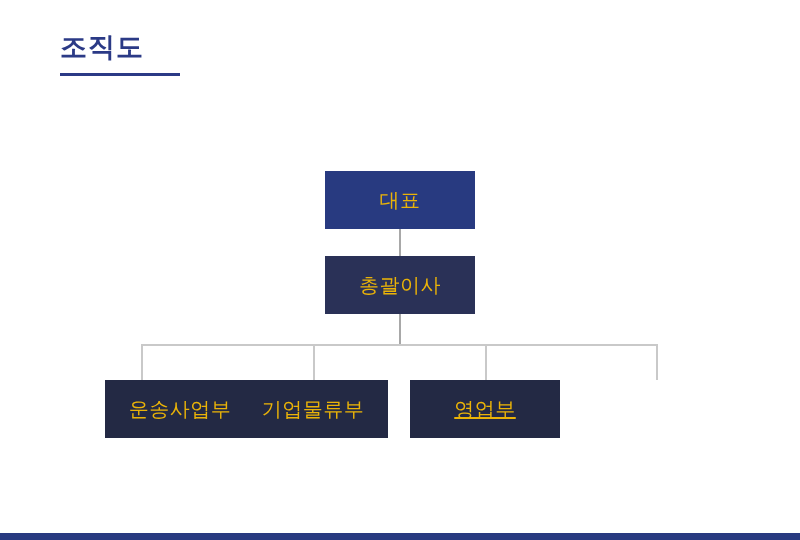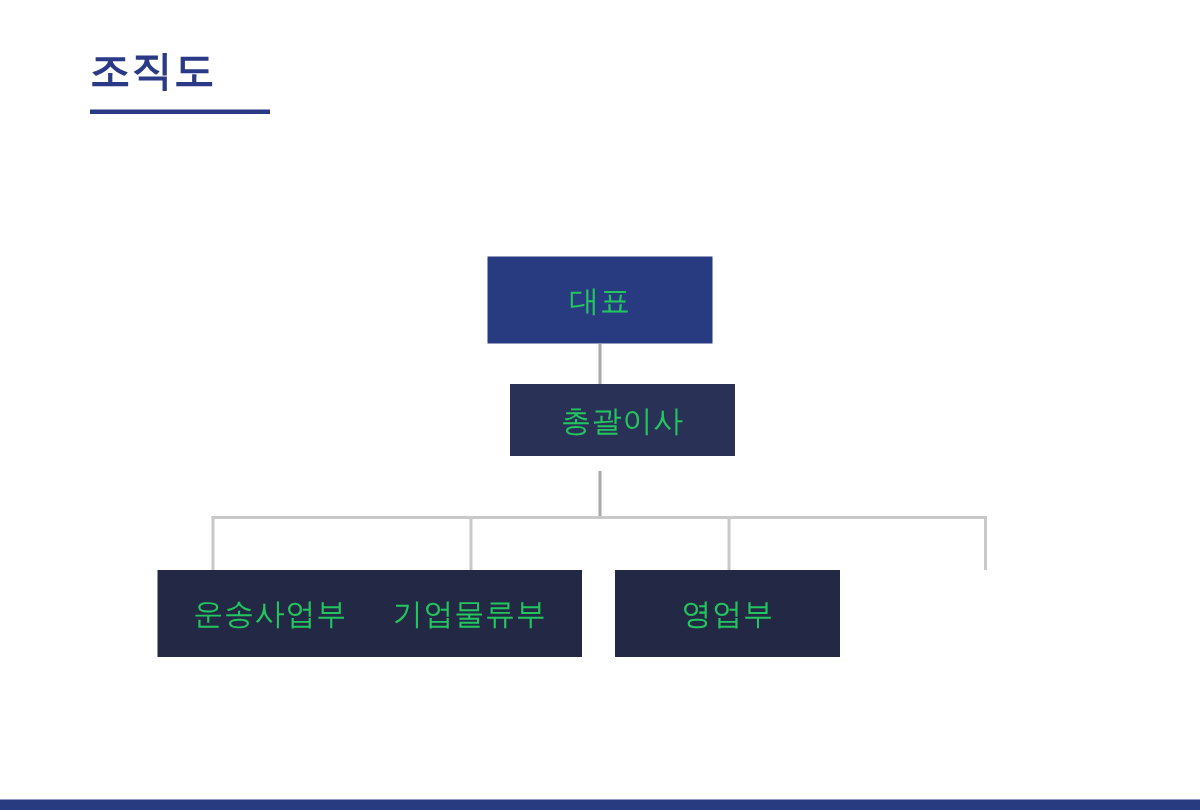--- a/index.html
+++ b/index.html
@@ -25,27 +25,27 @@
     left: 60px; top: 73px;
     width: 120px; height: 3px;
     background: #2b3a86;
   }
 
   .org-box {
     position: absolute;
     display: flex;
     align-items: center;
     justify-content: center;
-    color: #22c55e;
+    color: #eab308;
     font-size: 20px;
     font-weight: 500;
     letter-spacing: 0.5px;
   }
   .box-root   { left: 325px; top: 171px; width: 150px; height: 58px; background: #283a80; }
-  .box-level2 { left: 340px; top: 256px; width: 150px; height: 48px; background: #2a3157; font-family: Liberation Serif, serif; }
+  .box-level2 { left: 325px; top: 256px; width: 150px; height: 58px; background: #2a3157; font-family: Liberation Serif, serif; }
 
   .box-dept { top: 380px; width: 150px; height: 58px; background: #232944; }
   .dept-0 { left: 66px; }
   .dept-1 { left: 238px; }
   .dept-2 { left: 410px; }
   .dept-3 { left: 582px; }
 
   .connector { position: absolute; background: #a8a8a8; }
   .conn-v1 { left: 399px; top: 229px; width: 1.5px; height: 27px; }
   .conn-v2 { left: 399px; top: 314px; width: 1.5px; height: 30px; }
@@ -70,21 +70,21 @@
 
   <h1 class="page-title" style="color: rgb(43, 58, 134);">조직도</h1>
   <div class="title-underline" style="background-color: rgb(43, 58, 134);"></div>
 
   <div class="org-box box-root" style="background-color: rgb(40, 58, 128);">대표</div>
 
   <div class="org-box box-level2" style="background-color: rgb(42, 49, 87);">총괄이사</div>
 
   <div class="org-box box-dept dept-0" style="background-color: rgb(35, 41, 68); margin-left: 39px;">운송사업부</div>
   <div class="org-box box-dept dept-1" style="background-color: rgb(35, 41, 68);">기업물류부</div>
-  <div class="org-box box-dept dept-2" style="background-color: rgb(35, 41, 68);">영업부</div>
+  <div class="org-box box-dept dept-2" style="background-color: rgb(35, 41, 68); text-decoration: underline;">영업부</div>
 
   <div class="connector conn-v1" style="background-color: rgb(168, 168, 168);"></div>
   <div class="connector conn-v2" style="background-color: rgb(168, 168, 168);"></div>
   <div class="connector conn-h" style="background-color: rgb(201, 201, 201);"></div>
   <div class="connector conn-drop drop-0" style="background-color: rgb(201, 201, 201);"></div>
   <div class="connector conn-drop drop-1" style="background-color: rgb(201, 201, 201);"></div>
   <div class="connector conn-drop drop-2" style="background-color: rgb(201, 201, 201);"></div>
   <div class="connector conn-drop drop-3" style="background-color: rgb(201, 201, 201);"></div>
 
   <div class="bottom-bar" style="background-color: rgb(40, 58, 128);"></div>

